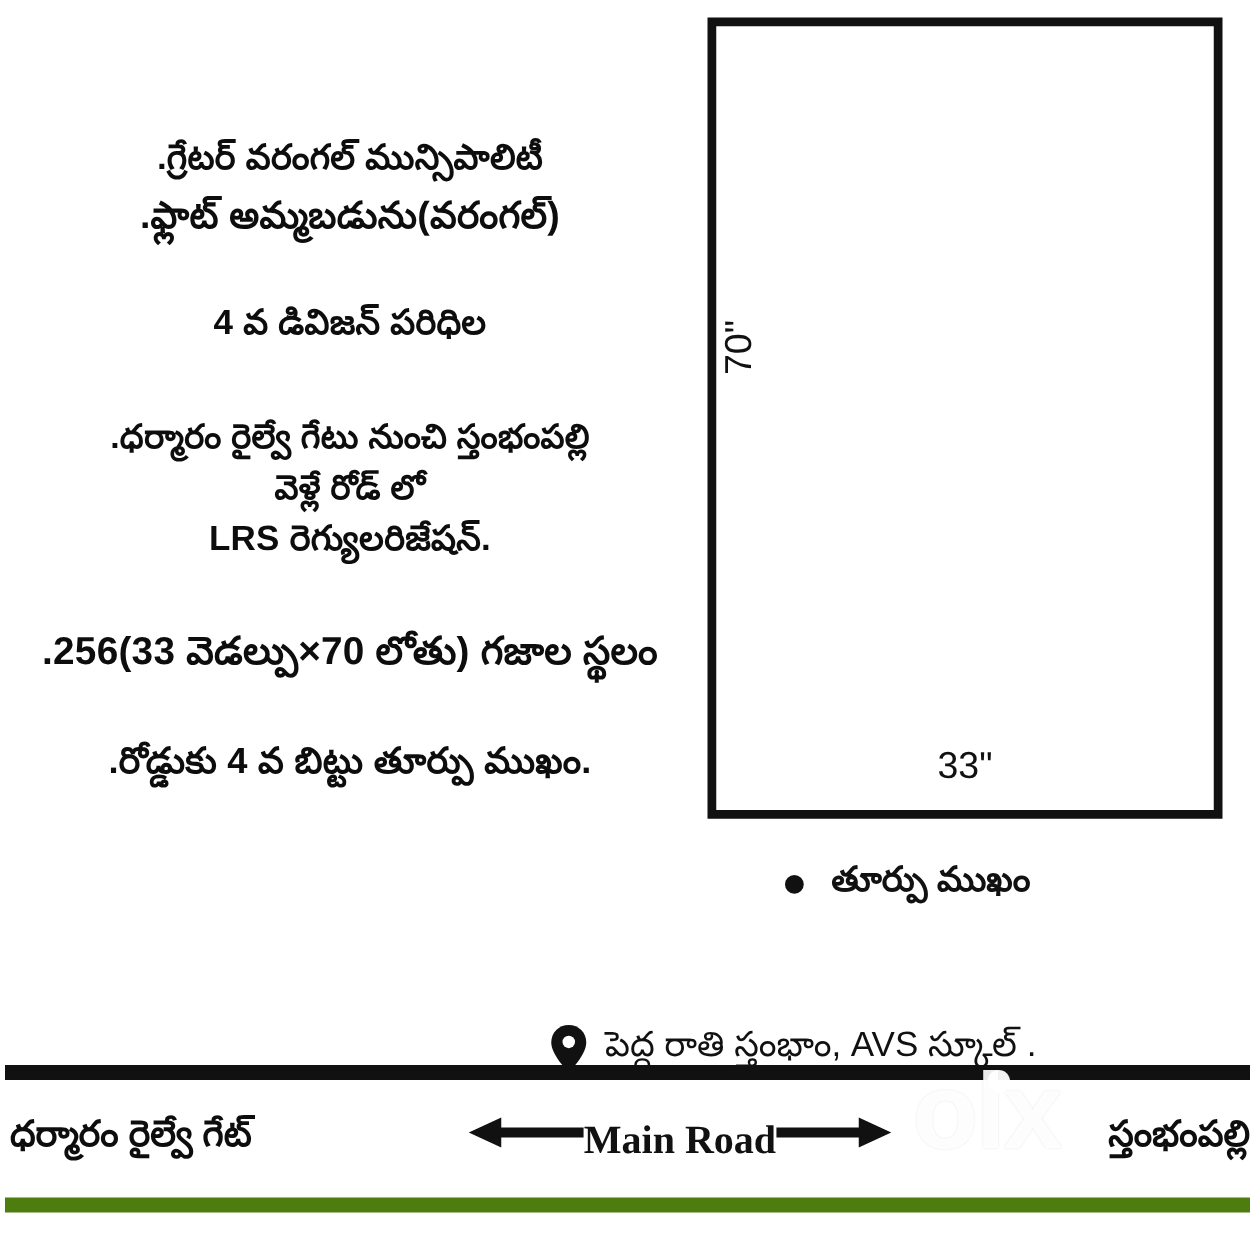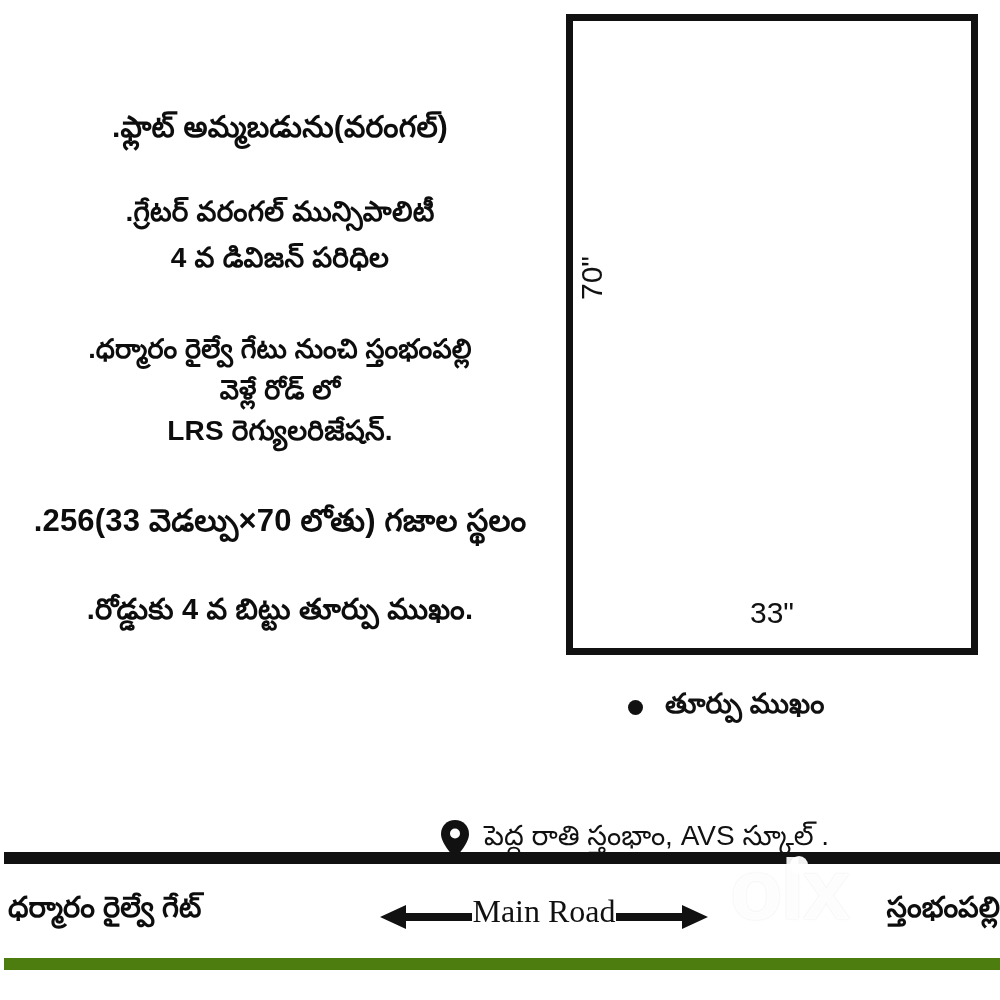--- a/index.html
+++ b/index.html
@@ -142,21 +142,22 @@
   .road-left-label, .road-right-label {
     font-size: 29px;
     font-weight: 700;
     color: #0d0d0d;
     white-space: nowrap;
   }
   .road-left-label { margin-left: 4px; }
   .road-right-label { margin-right: 4px; }
   .road-center {
     display: flex;
-    align-items: flex-end;
+    align-items: flex-start;
+    font-weight: bold;
   }
   .road-name {
     font-family: "Liberation Serif", serif;
     font-size: 32px;
     color: #111111;
     white-space: nowrap;
   }
   .arrow {
     width: 92px;
     height: 26px;
@@ -189,22 +190,22 @@
     border-radius: 50%;
     background: rgba(255,255,255,0.95);
   }
 </style>
 </head>
 <body>
 
 <div id="stage">
 
   <div class="left-col">
+    <div class="line l2">.గ్రేటర్ వరంగల్ మున్సిపాలిటీ</div>
     <div class="line l1">.ఫ్లాట్ అమ్మబడును(వరంగల్)</div>
-    <div class="line l2">.గ్రేటర్ వరంగల్ మున్సిపాలిటీ</div>
     <div class="line l3">4 వ డివిజన్ పరిధిల</div>
     <div class="line l4">.ధర్మారం రైల్వే గేటు నుంచి స్తంభంపల్లి</div>
     <div class="line l5">వెళ్లే రోడ్ లో</div>
     <div class="line l6">LRS రెగ్యులరిజేషన్.</div>
     <div class="line l7">.256(33 వెడల్పు×70 లోతు) గజాల స్థలం</div>
     <div class="line l8">.రోడ్డుకు 4 వ బిట్టు తూర్పు ముఖం.</div>
   </div>
 
   <div class="plot-box"></div>
   <div class="dim-v">70"</div>

